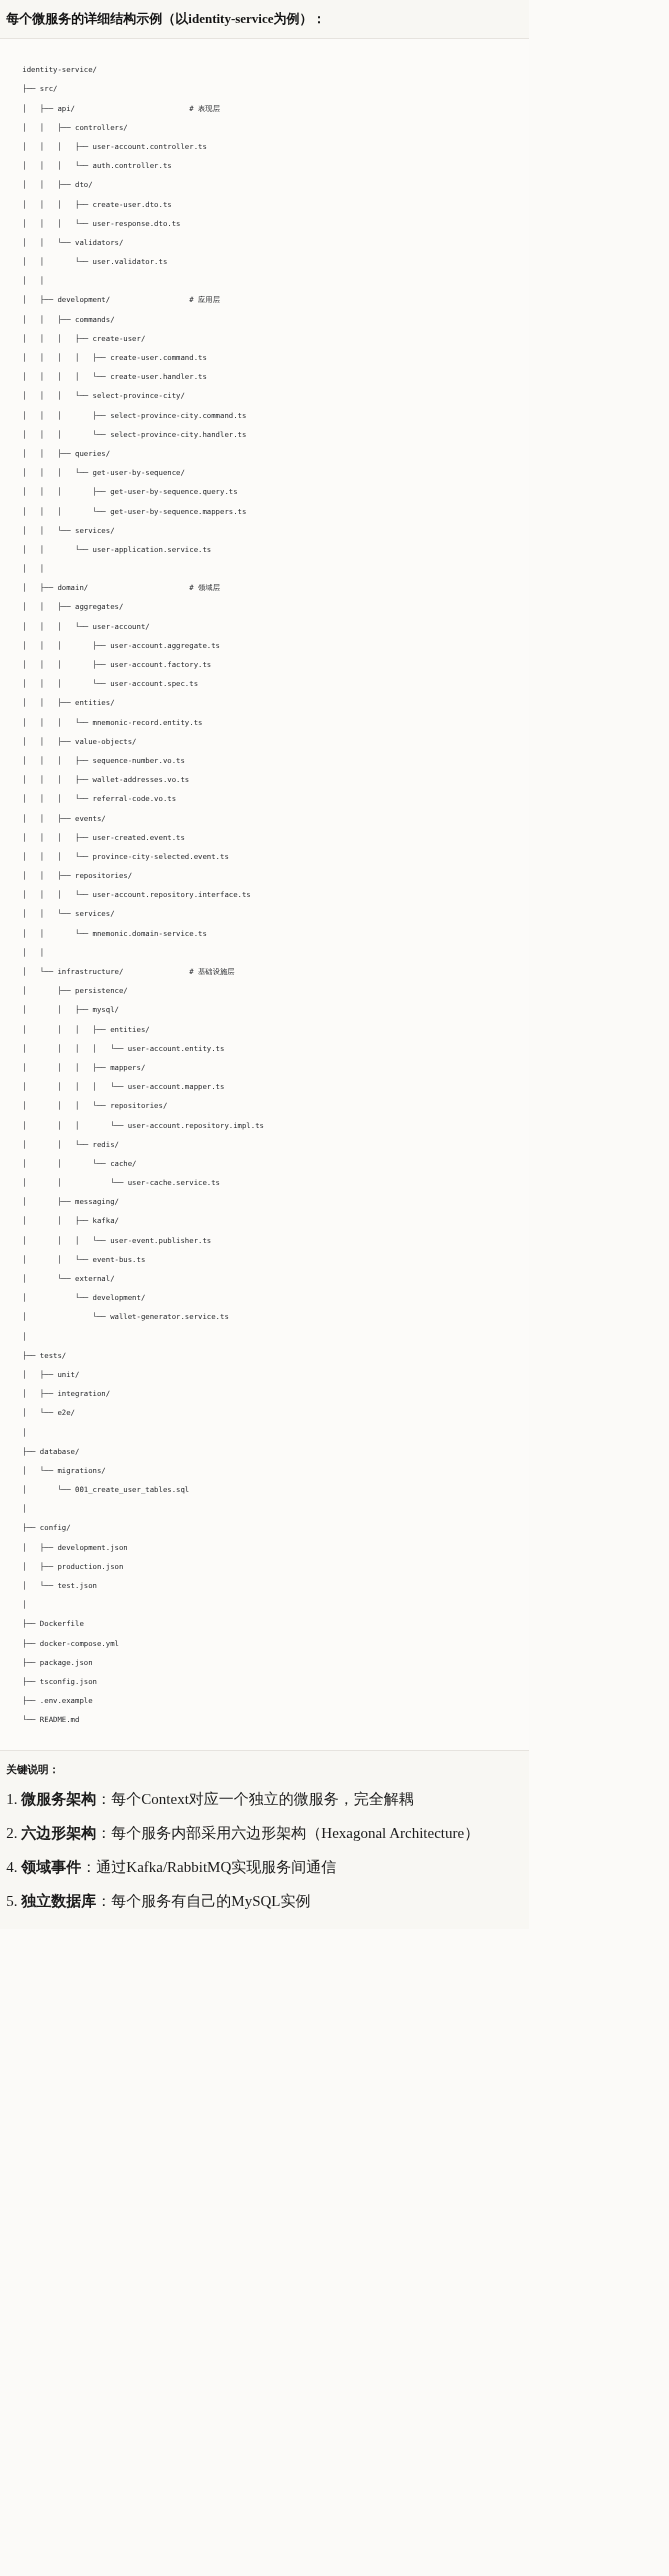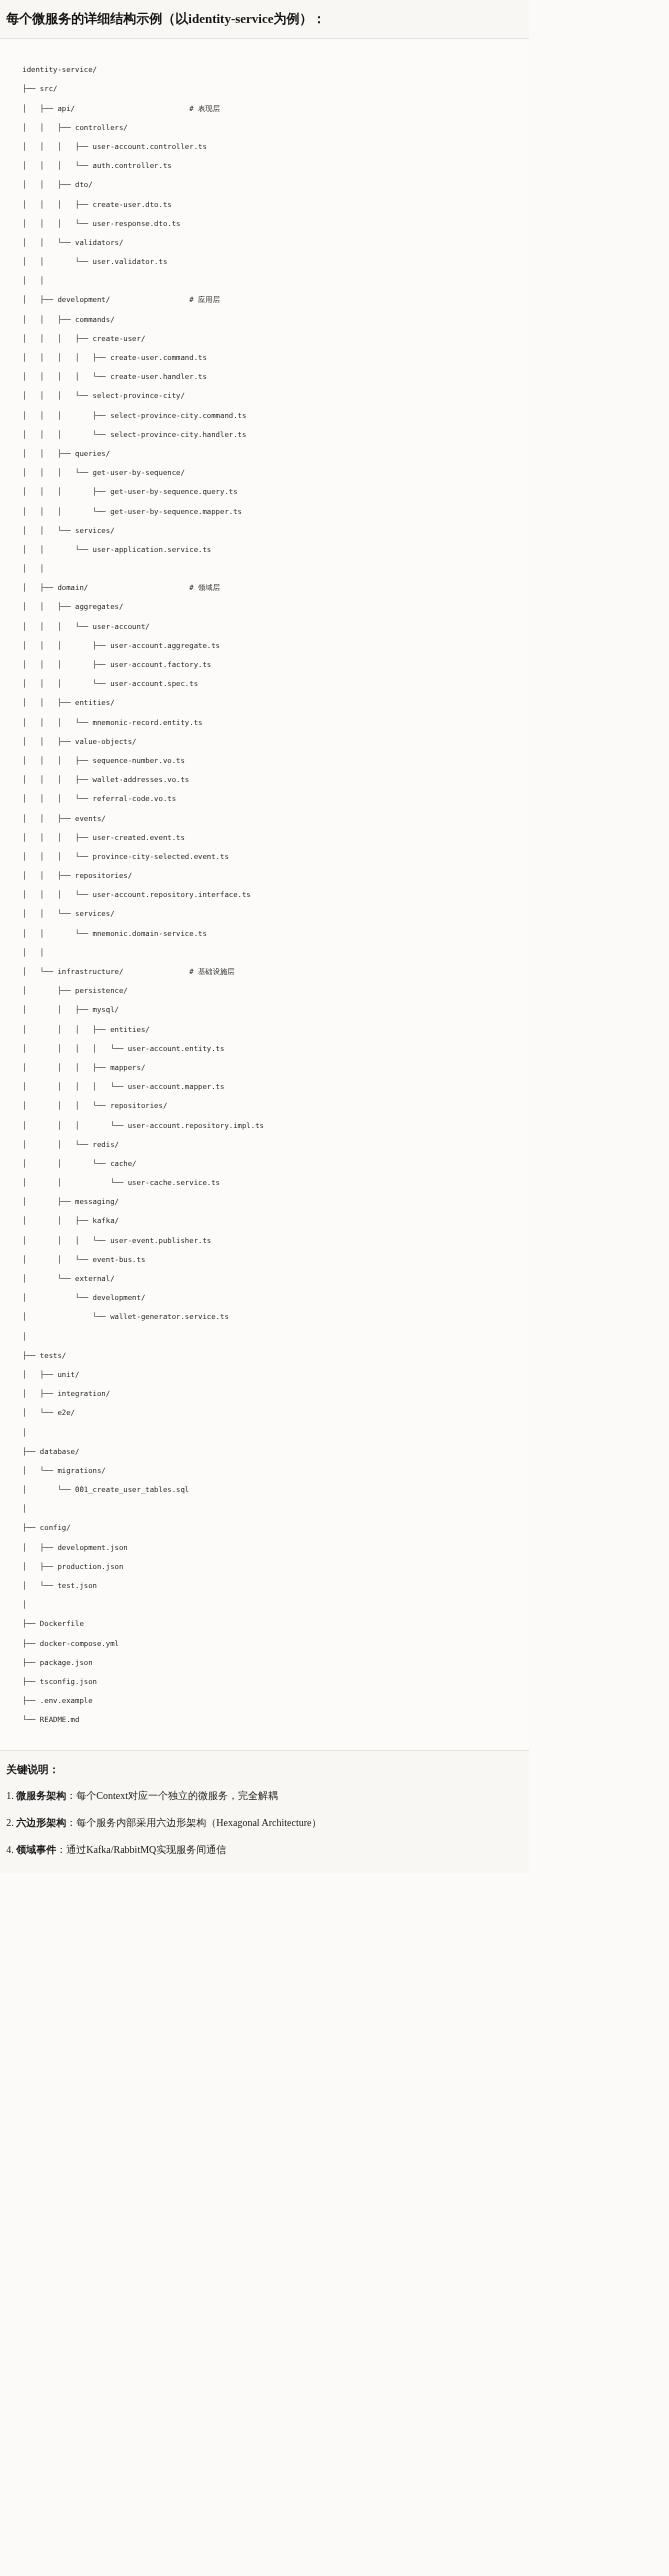--- a/index.html
+++ b/index.html
@@ -63,21 +63,21 @@
     font-family: "Liberation Serif", serif;
     font-weight: bold;
     font-size: 10.6px;
     color: #141414;
   }
   ol.notes {
     margin: 0;
     padding: 0;
     list-style: none;
     font-family: "Liberation Serif", serif;
-    font-size: 10px;
+    font-size: 15px;
     color: #1b1b1b;
   }
   ol.notes > li {
     margin: 0 0 12.5px 0;
     line-height: 1.45;
   }
   ol.notes .num { font-weight: normal; }
   ol.notes .k { font-weight: bold; }
   ol.notes .v { font-weight: normal; }
   .closing {
@@ -115,21 +115,21 @@
 <span class="ln">│   │   ├── commands/</span>
 <span class="ln">│   │   │   ├── create-user/</span>
 <span class="ln">│   │   │   │   ├── create-user.command.ts</span>
 <span class="ln">│   │   │   │   └── create-user.handler.ts</span>
 <span class="ln">│   │   │   └── select-province-city/</span>
 <span class="ln">│   │   │       ├── select-province-city.command.ts</span>
 <span class="ln">│   │   │       └── select-province-city.handler.ts</span>
 <span class="ln">│   │   ├── queries/</span>
 <span class="ln">│   │   │   └── get-user-by-sequence/</span>
 <span class="ln">│   │   │       ├── get-user-by-sequence.query.ts</span>
-<span class="ln">│   │   │       └── get-user-by-sequence.mapper.ts</span>
+<span class="ln">│   │   │       └── get-user-by-sequence.mappers.ts</span>
 <span class="ln">│   │   └── services/</span>
 <span class="ln">│   │       └── user-application.service.ts</span>
 <span class="ln">│   │</span>
 <span class="ln"><span>│   ├── domain/                       </span><span class="cmt"># 领域层</span></span>
 <span class="ln">│   │   ├── aggregates/</span>
 <span class="ln">│   │   │   └── user-account/</span>
 <span class="ln">│   │   │       ├── user-account.aggregate.ts</span>
 <span class="ln">│   │   │       ├── user-account.factory.ts</span>
 <span class="ln">│   │   │       └── user-account.spec.ts</span>
 <span class="ln">│   │   ├── entities/</span>
@@ -187,17 +187,18 @@
 <span class="ln">├── .env.example</span>
 <span class="ln">└── README.md</span></code></pre>
   </div>
 
   <div class="notes-block">
     <h2 class="notes-title">关键说明：</h2>
     <ol class="notes">
         <li><span class="num">1. </span><span class="k">微服务架构</span><span class="v">：</span><span class="v">每个Context对应一个独立的微服务，完全解耦</span></li>
         <li><span class="num">2. </span><span class="k">六边形架构</span><span class="v">：</span><span class="v">每个服务内部采用六边形架构（Hexagonal Architecture）</span></li>
         <li><span class="num">4. </span><span class="k">领域事件</span><span class="v">：</span><span class="v">通过Kafka/RabbitMQ实现服务间通信</span></li>
+        <li><span class="num">5. </span><span class="k">独立数据库</span><span class="v">：</span><span class="v">每个服务有自己的MySQL实例</span></li>
       </ol>
   </div>
 
 </div>
 
 
 </body></html>

